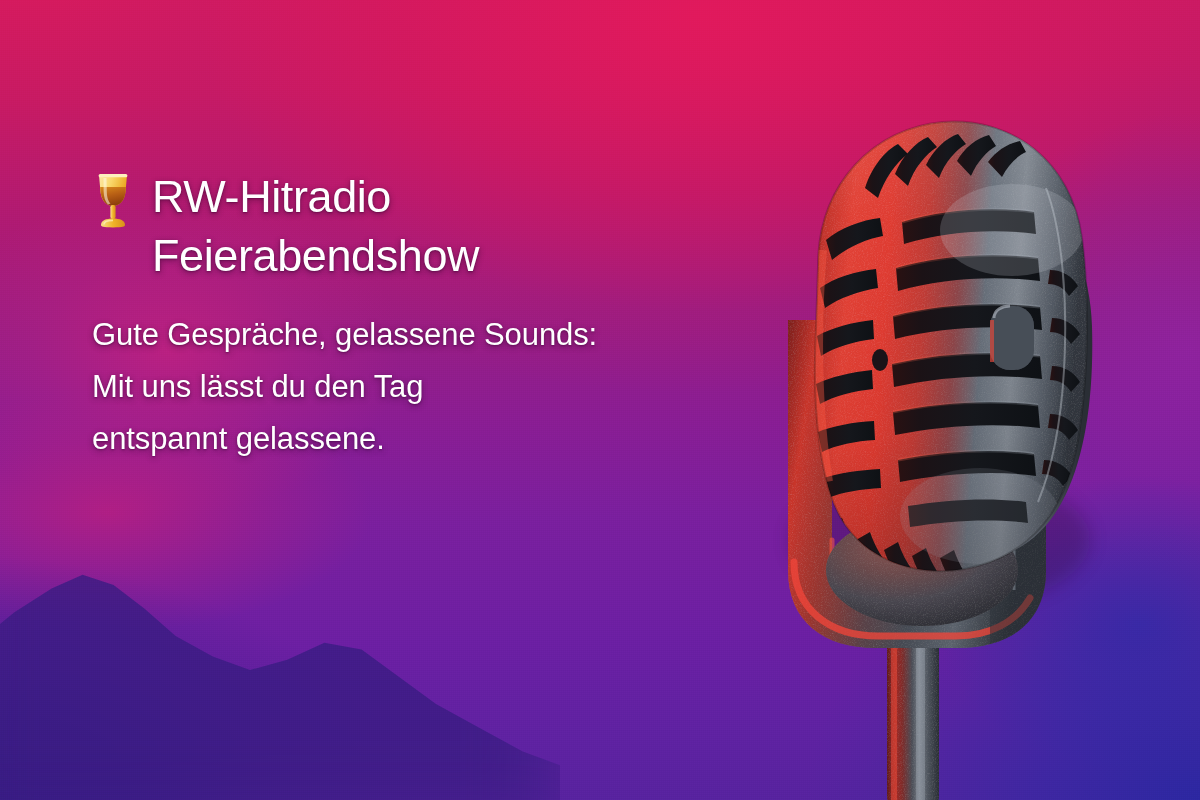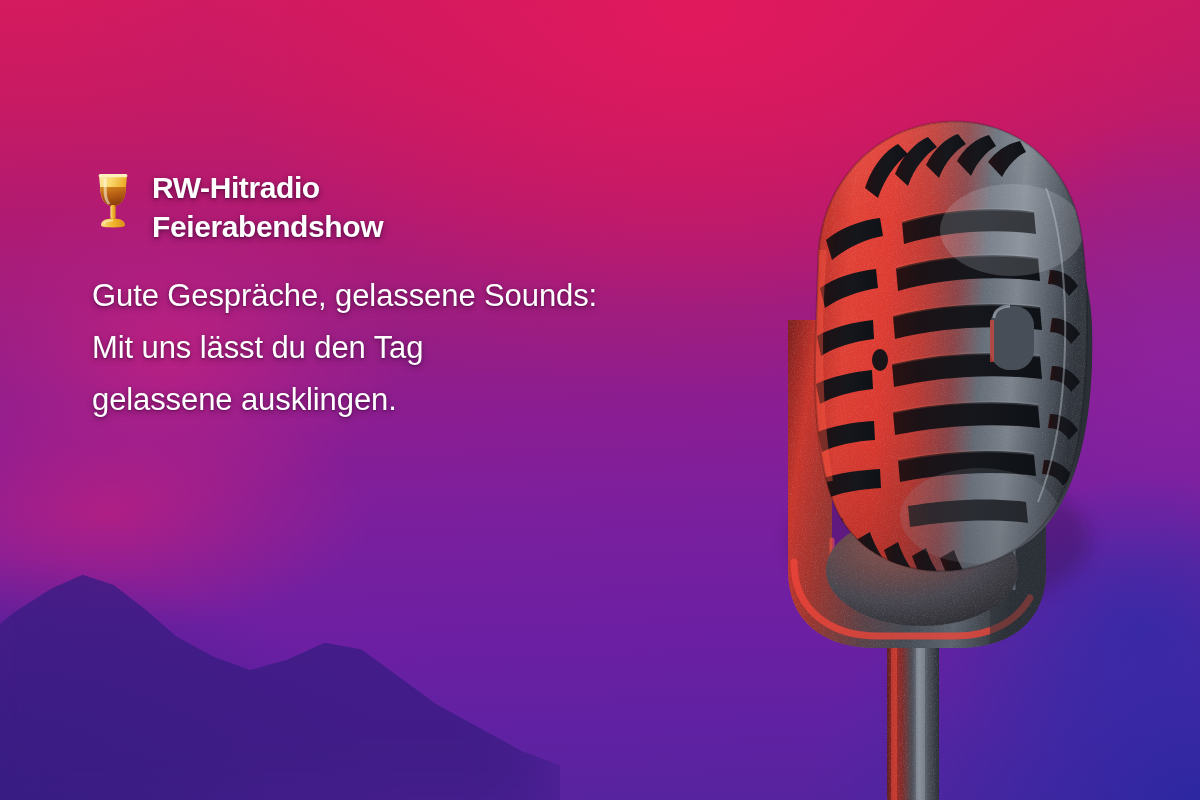--- a/index.html
+++ b/index.html
@@ -165,22 +165,22 @@
     flex: 0 0 auto;
     width: 42px;
     height: 58px;
     position: relative;
     margin-top: 2px;
   }
   .emoji-svg { display:block; width: 42px; height: 58px; }
 
   #headline {
     color: #ffffff;
-    font-size: 30px;
-    font-weight: 700;
+    font-size: 45px;
+    font-weight: 400;
     line-height: 1.30;
     letter-spacing: -0.4px;
     text-shadow:
       0 2px 6px rgba(40,0,40,0.48),
       0 1px 2px rgba(40,0,40,0.40);
     margin: 0;
     white-space: pre-line;
   }
 
   #subtitle {
@@ -501,16 +501,16 @@
           <path d="M 9 55 C 9 50.5, 14 48.5, 21 48.5 C 28 48.5, 33 50.5, 33 55 C 33 56.6, 31 57.4, 21 57.4 C 11 57.4, 9 56.6, 9 55 Z" fill="url(#stemG)"></path>
           <path d="M 12 54.4 C 12 51.8, 16 50.4, 21 50.4" stroke="#fdf0bd" stroke-width="1.6" fill="none" opacity="0.75"></path>
         </svg>
       </span>
       <h1 id="headline">RW-Hitradio
 Feierabendshow</h1>
     </div>
 
     <p id="subtitle">Gute Gespräche, gelassene Sounds:
 Mit uns lässt du den Tag
-gelassene ausklingen.</p>
+entspannt gelassene.</p>
   </div>
 
 </div>
 
 </body></html>

